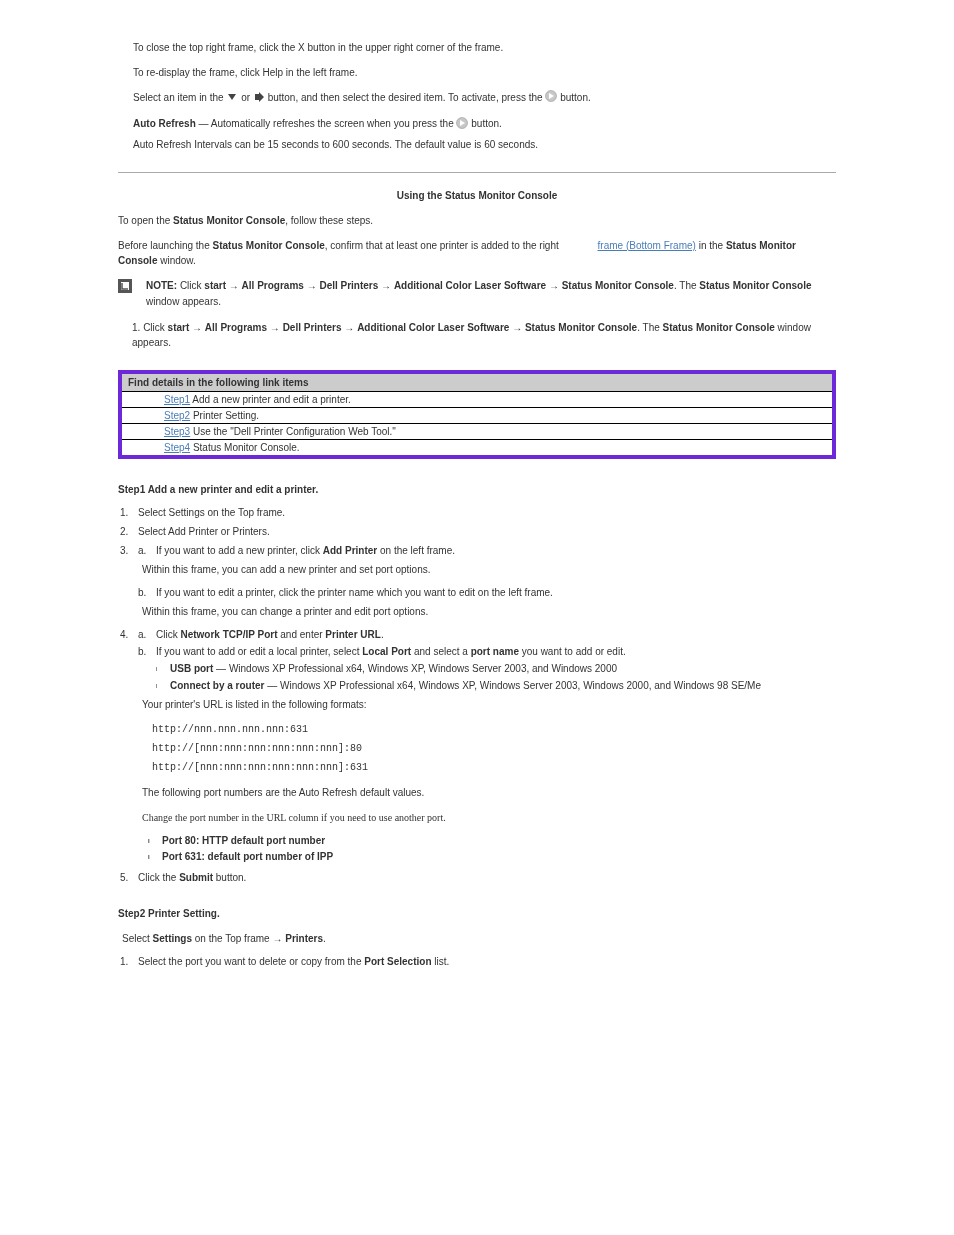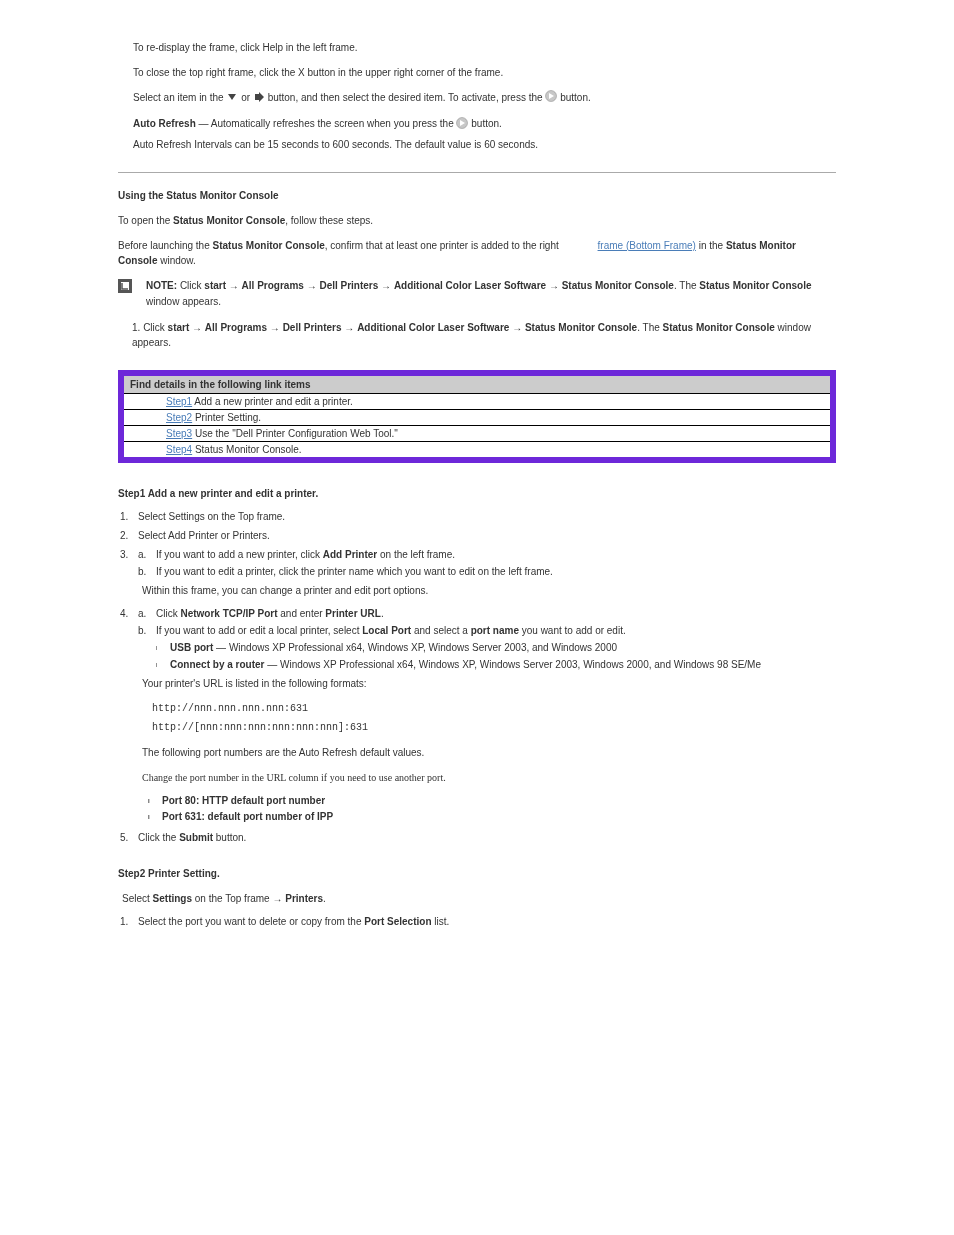--- a/index.html
+++ b/index.html
@@ -20,21 +20,21 @@
     line-height: 1.5;
   }
   .indent1 { padding-left: 15px; }
   .link { color: #4a7db8; padding-left: 36px; }
   a.link { text-decoration: underline; }
   hr.sep {
     border: none;
     border-top: 1px solid #aaa;
     margin: 18px 0 15px 0;
   }
-  .bold { font-weight: bold; }
+  .bold { font-weight: bold; text-align: center; }
   .tight { margin-bottom: 4px; }
   .note-row {
     display: flex;
     align-items: flex-start;
     margin: 10px 0;
     gap: 8px;
   }
   .note-icon {
     flex: 0 0 auto;
     margin-right: 6px;
@@ -49,21 +49,21 @@
   }
   h3.step-title {
     font-size: 10px;
     font-weight: bold;
     margin: 25px 0 12px 0;
   }
   table.link-table {
     width: 100%;
     border-collapse: collapse;
     margin: 8px 0 14px 0;
-    border: 6px solid #6d28d9;
+    border: 4px solid #6d28d9;
   }
   table.link-table th {
     text-align: left;
     background: #ccc;
     border: 1px solid #000;
     padding: 3px 6px;
     font-weight: bold;
   }
   table.link-table td {
     border: 1px solid #000;
@@ -130,22 +130,22 @@
     top: 3px;
     color: #333;
   }
   .mono { font-family: "Courier New", monospace; font-size: 10px; }
   .trail { margin-top: 4px; }
 </style>
 </head>
 <body>
 
 <div class="section">
+  <p class="indent1"><span>To close the top right frame, click the X button in the upper right corner of the frame.</span></p>
   <p class="indent1"><span>To re-display the frame, click Help in the left frame.</span></p>
-  <p class="indent1"><span>To close the top right frame, click the X button in the upper right corner of the frame.</span></p>
   <p class="indent1">
     <span>Select an item in the </span>
     <span class="inline-icon"><svg width="12" height="10">
           <polygon points="2,2 10,2 6,8" fill="#444"></polygon>
         </svg></span>
     <span> or </span>
     <span class="inline-icon"><svg width="12" height="10">
           <polygon points="2,2 2,8 6,8 6,10 11,5 6,0 6,2" fill="#444"></polygon>
         </svg></span>
     <span> button, and then select the desired item. To activate, press the </span>
@@ -237,20 +237,21 @@
 <ol class="numbers">
   <li><span class="num">1.</span><span>Select Settings on the Top frame.</span></li>
   <li><span class="num">2.</span><span>Select Add Printer or Printers.</span></li>
   <li>
       <span class="num">3.</span>
     <ol class="letters">
       <li><span class="let">a.</span>
         <span>If you want to add a new printer, click </span><span class="bold">Add Printer</span><span> on the left frame.</span>
       </li>
     </ol>
+    <p class="trail" style="margin-left:4px;"><span>Within this frame, you can add a new printer and set port options.</span></p>
     <ol class="letters">
       <li><span class="let">b.</span><span>If you want to edit a printer, click the printer name which you want to edit on the left frame.</span></li>
     </ol>
     <p class="trail" style="margin-left:4px;"><span>Within this frame, you can change a printer and edit port options.</span></p>
   </li>
   <li>
       <span class="num">4.</span>
     <ol class="letters">
       <li><span class="let">a.</span>
         <span>Click </span><span class="bold">Network TCP/IP Port</span><span> and enter </span><span class="bold">Printer URL</span><span>.</span>
@@ -259,20 +260,21 @@
         <span>If you want to add or edit a local printer, select </span><span class="bold">Local Port</span><span> and select a </span><span class="bold">port name</span><span> you want to add or edit.</span>
       </li>
     </ol>
     <ul class="ports" id="ports-list">
         <li><span class="bold">USB port</span><span> — Windows XP Professional x64, Windows XP, Windows Server 2003, and Windows 2000</span></li>
         <li><span class="bold">Connect by a router</span><span> — Windows XP Professional x64, Windows XP, Windows Server 2003, Windows 2000, and Windows 98 SE/Me</span></li>
       </ul>
     <p style="margin-left:4px;"><span>Your printer's URL is listed in the following formats:</span></p>
     <div id="urls" style="margin-left:14px;">
         <p class="mono tight">http://nnn.nnn.nnn.nnn:631</p>
+        <p class="mono tight">http://[nnn:nnn:nnn:nnn:nnn:nnn]:80</p>
         <p class="mono tight">http://[nnn:nnn:nnn:nnn:nnn:nnn]:631</p>
       </div>
     <p style="margin-left:4px; margin-top:10px;"><span>The following port numbers are the Auto Refresh default values.</span></p>
     <p style="margin-left:4px;font-family:Liberation Serif, serif;"><span>Change the port number in the URL column if you need to use another port.</span></p>
     <ul class="bullets" id="default-ports">
         <li><span>Port 80: </span><span>HTTP default port number</span></li>
         <li><span>Port 631: </span><span>default port number of IPP</span></li>
       </ul>
   </li>
   <li><span class="num">5.</span>

